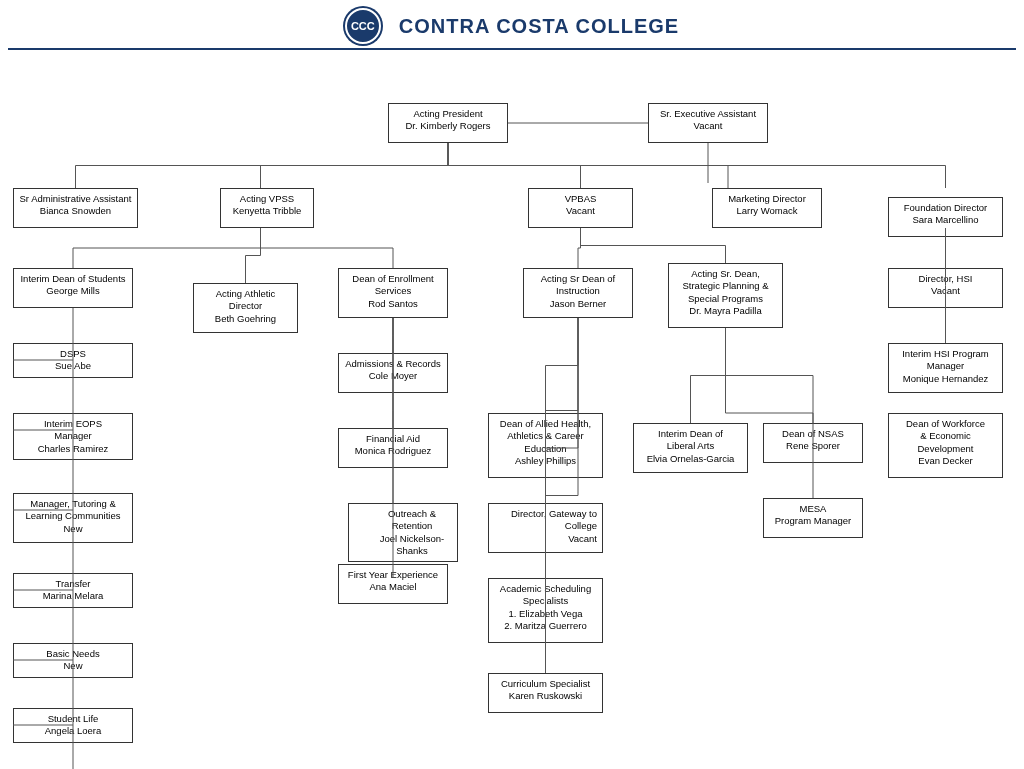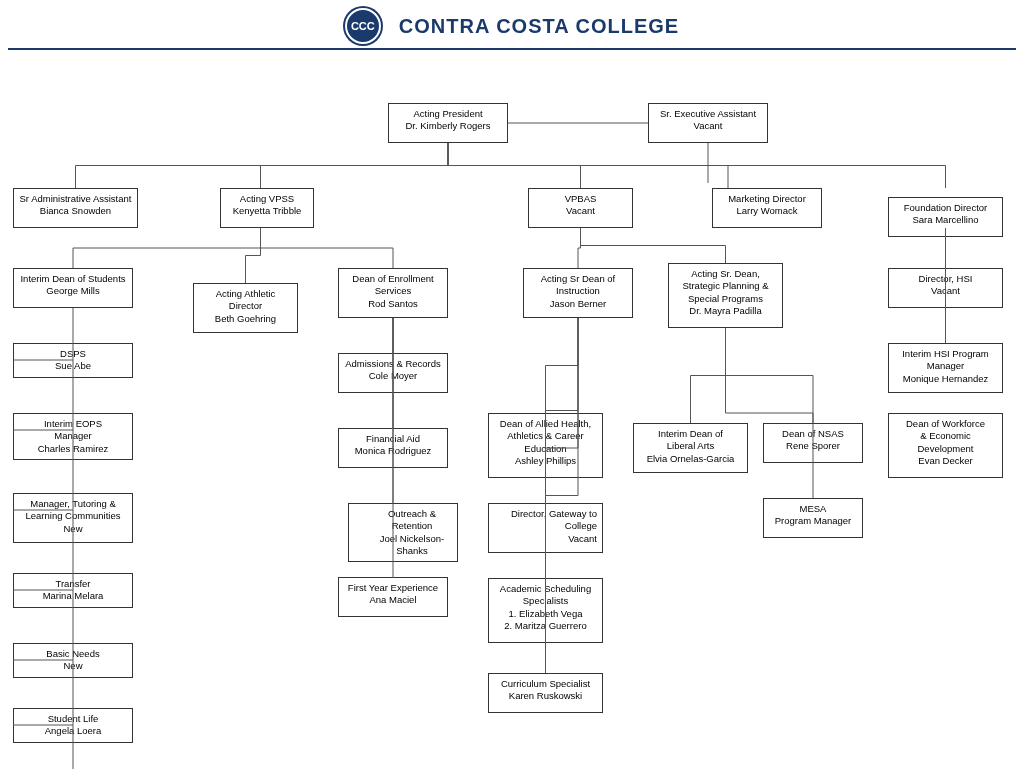--- a/index.html
+++ b/index.html
@@ -107,21 +107,21 @@
       <div class="box" style="left: 330px; top: 370px; width: 110px; min-height: 40px;">Financial Aid<br>Monica Rodriguez</div>
       <div class="box" style="left: 480px; top: 355px; width: 115px; min-height: 65px;">Dean of Allied Health,<br>Athletics &amp; Career<br>Education<br>Ashley Phillips</div>
       <div class="box" style="left: 625px; top: 365px; width: 115px; min-height: 50px;">Interim Dean of<br>Liberal Arts<br>Elvia Ornelas-Garcia</div>
       <div class="box" style="left: 755px; top: 365px; width: 100px; min-height: 40px;">Dean of NSAS<br>Rene Sporer</div>
       <div class="box" style="left: 880px; top: 355px; width: 115px; min-height: 65px;">Dean of Workforce<br>&amp; Economic<br>Development<br>Evan Decker</div>
       <div class="box" style="left: 5px; top: 435px; width: 120px; min-height: 50px;">Manager, Tutoring &amp;<br>Learning Communities<br>New</div>
       <div class="box" style="left: 340px; top: 445px; width: 110px; min-height: 40px; padding-left: 23px;">Outreach &amp; Retention<br>Joel Nickelson-Shanks</div>
       <div class="box" style="left: 480px; top: 445px; width: 115px; min-height: 50px; text-align: right;">Director, Gateway to<br>College<br>Vacant</div>
       <div class="box" style="left: 755px; top: 440px; width: 100px; min-height: 40px;">MESA<br>Program Manager</div>
       <div class="box" style="left: 5px; top: 515px; width: 120px; min-height: 35px;">Transfer<br>Marina Melara</div>
-      <div class="box" style="left: 330px; top: 519px; width: 110px; min-height: 40px; text-align: center;">First Year Experience<br>Ana Maciel</div>
+      <div class="box" style="left: 330px; top: 506px; width: 110px; min-height: 40px; text-align: center;">First Year Experience<br>Ana Maciel</div>
       <div class="box" style="left: 480px; top: 520px; width: 115px; min-height: 65px;">Academic Scheduling<br>Specialists<br>1. Elizabeth Vega<br>2. Maritza Guerrero</div>
       <div class="box" style="left: 5px; top: 585px; width: 120px; min-height: 35px;">Basic Needs<br>New</div>
       <div class="box" style="left: 5px; top: 650px; width: 120px; min-height: 35px;">Student Life<br>Angela Loera</div>
       <div class="box" style="left: 480px; top: 615px; width: 115px; min-height: 40px;">Curriculum Specialist<br>Karen Ruskowski</div>
       <svg style="position: absolute; top: 0px; left: 0px; width: 1008px; height: 760px; pointer-events: none;">
         <line x1="440" y1="85" x2="440" y2="107.5" stroke="#555" stroke-width="1"></line>
         <line x1="440" y1="107.5" x2="67.5" y2="107.5" stroke="#555" stroke-width="1"></line>
         <line x1="67.5" y1="107.5" x2="67.5" y2="130" stroke="#555" stroke-width="1"></line>
         <line x1="440" y1="85" x2="440" y2="107.5" stroke="#555" stroke-width="1"></line>
         <line x1="440" y1="107.5" x2="252.5" y2="107.5" stroke="#555" stroke-width="1"></line>

